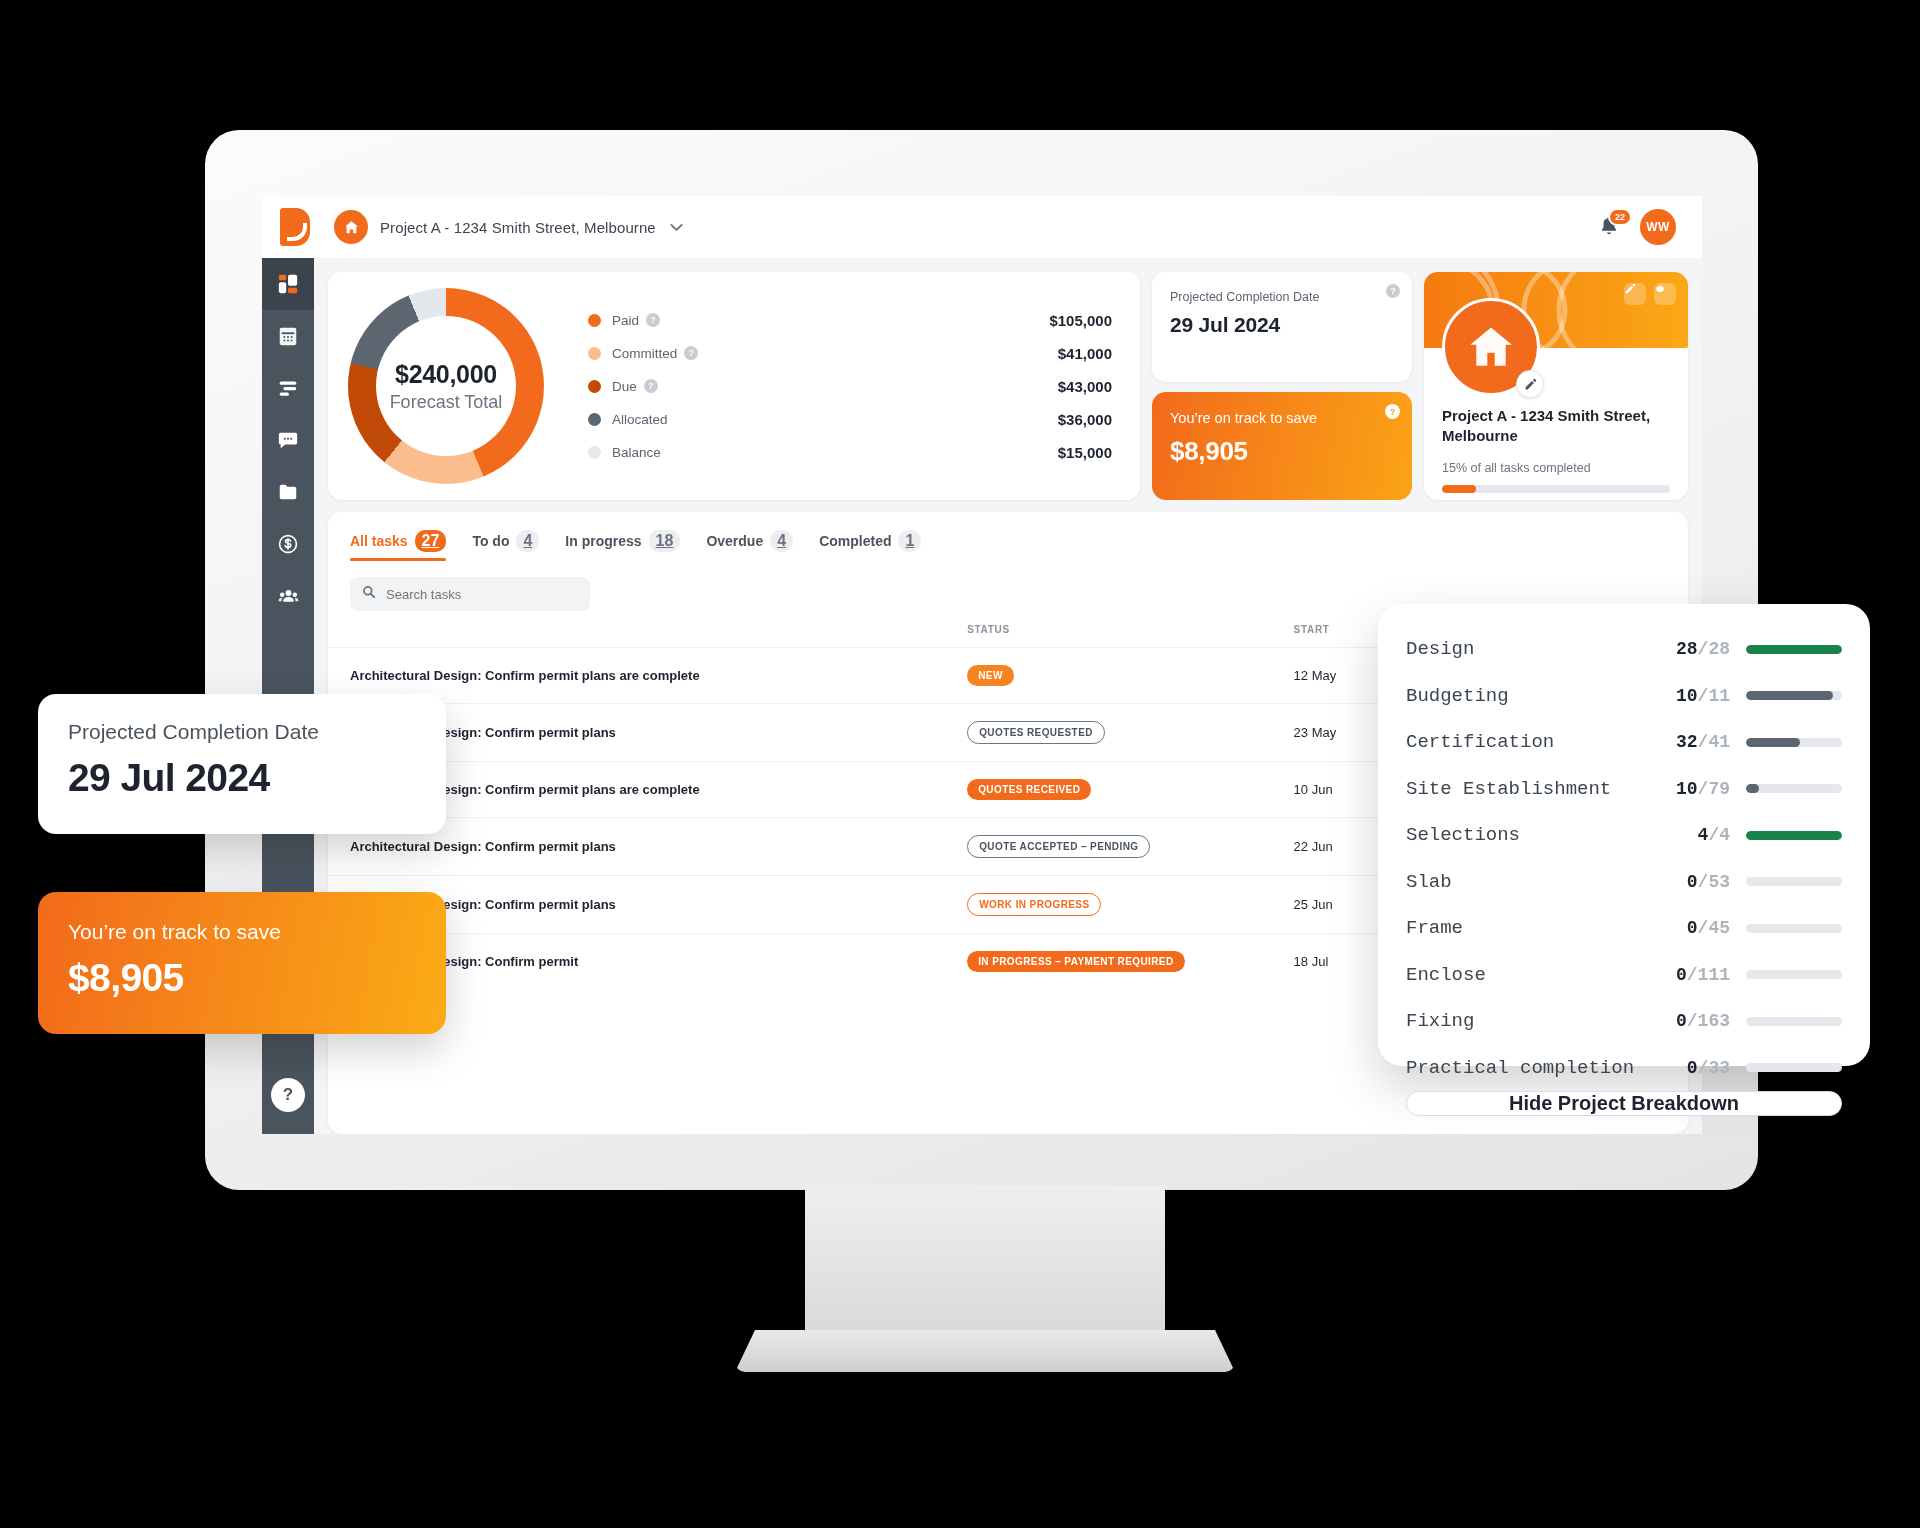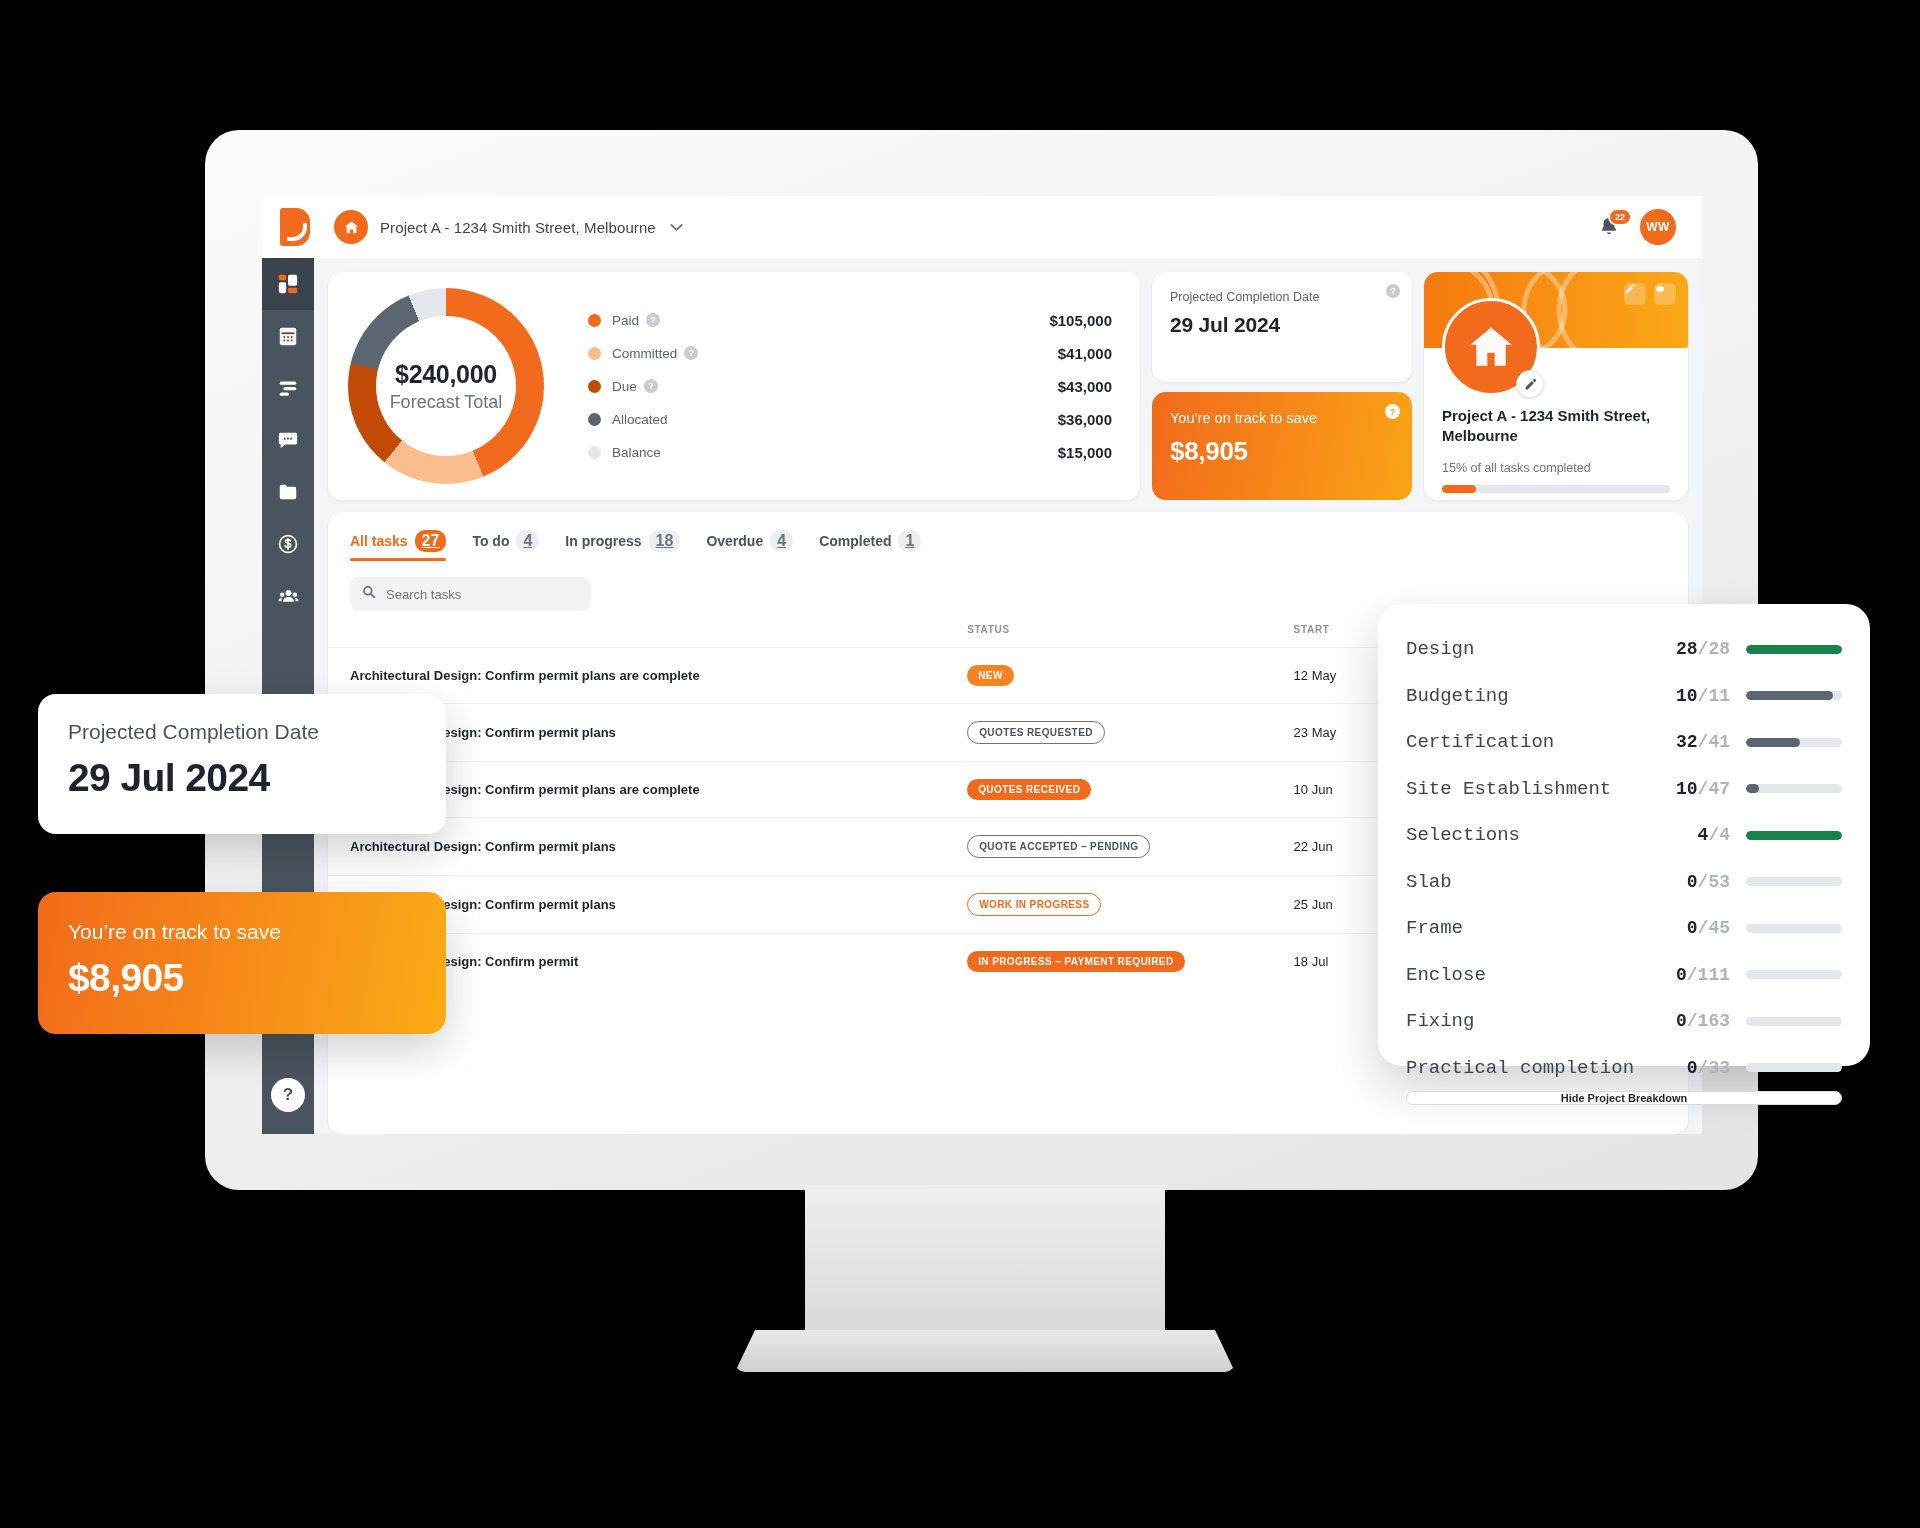--- a/index.html
+++ b/index.html
@@ -272,21 +272,21 @@
   .bd-row { display: flex; align-items: center; height: 46.5px; font-family: Liberation Mono, monospace; }
   .bd-name { font-size: 19px; color: #3c4650; }
   .bd-nums { margin-left: auto; font-size: 18px; color: #aeb4bc; font-weight: 700; white-space: nowrap; }
   .bd-nums b { color: #1d2430; }
   .bd-bar { width: 96px; height: 9px; border-radius: 5px; background: #e4e7eb; margin-left: 16px; overflow: hidden; flex: 0 0 96px; }
   .bd-bar > i { display: block; height: 100%; border-radius: 5px; }
   .hide-btn {
     margin-top: auto;
     height: 58px; border: 1.5px solid #d9dde2; border-radius: 29px;
     display: flex; align-items: center; justify-content: center;
-    font-size: 11px; font-weight: 700; color: #1d2430;
+    font-size: 20px; font-weight: 700; color: #1d2430;
     background: #fff;
   }
 </style>
 </head>
 <body>
 
 <div class="stage">
 
   <div class="monitor-body"></div>
   <div class="monitor-neck"></div>
@@ -600,21 +600,21 @@
         </div>
         <div class="bd-row">
           <span class="bd-name">Certification</span>
           <span class="bd-nums"><b>32</b>/<span>41</span></span>
           <span class="bd-bar">
             <i style="width:56%;background:#5c6670"></i>
           </span>
         </div>
         <div class="bd-row">
           <span class="bd-name">Site Establishment</span>
-          <span class="bd-nums"><b>10</b>/<span>47</span></span>
+          <span class="bd-nums"><b>10</b>/<span>79</span></span>
           <span class="bd-bar">
             <i style="width:14%;background:#5c6670"></i>
           </span>
         </div>
         <div class="bd-row">
           <span class="bd-name">Selections</span>
           <span class="bd-nums"><b>4</b>/<span>4</span></span>
           <span class="bd-bar">
             <i style="width:100%;background:#17824a"></i>
           </span>

